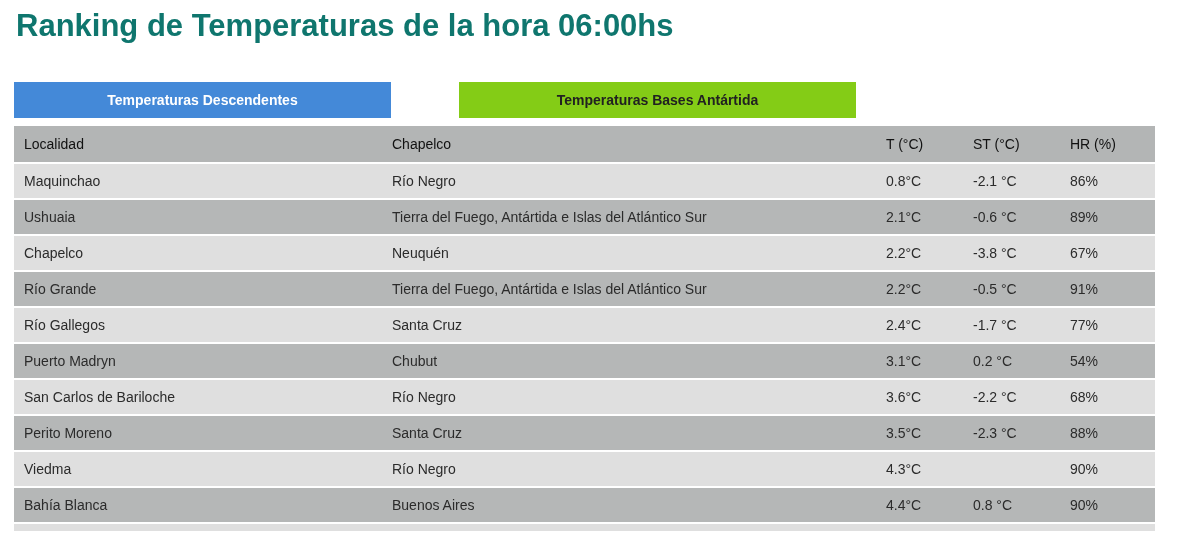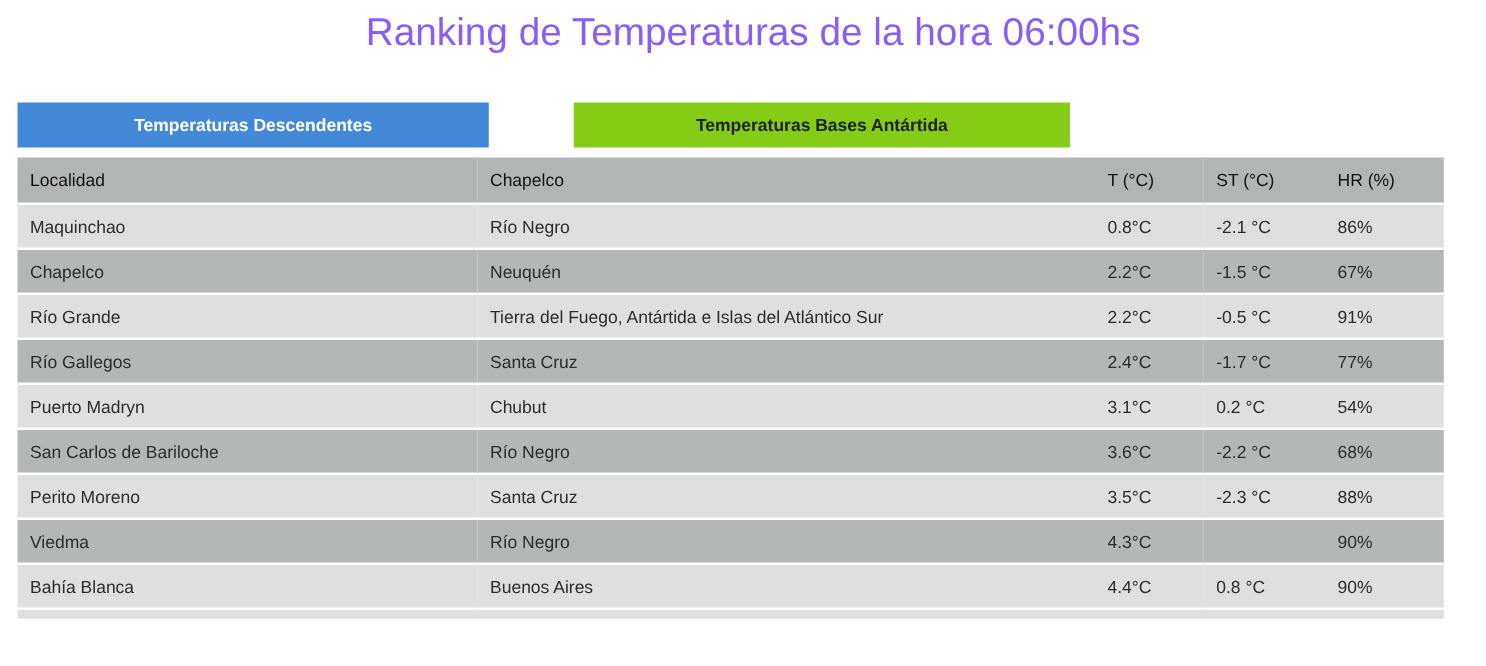--- a/index.html
+++ b/index.html
@@ -6,24 +6,23 @@
   html, body {
     width: 1189px; height: 533px;
     background: #ffffff;
     overflow: hidden;
     font-family: "Liberation Sans", sans-serif;
   }
   .page-title {
     margin: 8px 0 0 16px;
     font-size: 31px;
     line-height: 36px;
-    font-weight: normal;
-    color: #8b5cf6;
+    font-weight: bold;
+    color: #0f766e;
     letter-spacing: 0px;
-    text-align: center;
   }
   .tab-bar {
     margin: 38px 0 0 14px;
     width: 1141px;
     height: 36px;
     display: flex;
     gap: 20px;
   }
   .tab {
     height: 36px;
@@ -115,24 +114,31 @@
     </thead>
     <tbody>
         <tr>
           <td class="col0">Maquinchao</td>
           <td class="col1">Río Negro</td>
           <td class="col2">0.8°C</td>
           <td class="col3">-2.1 °C</td>
           <td class="col4">86%</td>
         </tr>
         <tr>
+          <td class="col0">Ushuaia</td>
+          <td class="col1">Tierra del Fuego, Antártida e Islas del Atlántico Sur</td>
+          <td class="col2">2.1°C</td>
+          <td class="col3">-0.6 °C</td>
+          <td class="col4">89%</td>
+        </tr>
+        <tr>
           <td class="col0">Chapelco</td>
           <td class="col1">Neuquén</td>
           <td class="col2">2.2°C</td>
-          <td class="col3">-1.5 °C</td>
+          <td class="col3">-3.8 °C</td>
           <td class="col4">67%</td>
         </tr>
         <tr>
           <td class="col0">Río Grande</td>
           <td class="col1">Tierra del Fuego, Antártida e Islas del Atlántico Sur</td>
           <td class="col2">2.2°C</td>
           <td class="col3">-0.5 °C</td>
           <td class="col4">91%</td>
         </tr>
         <tr>

